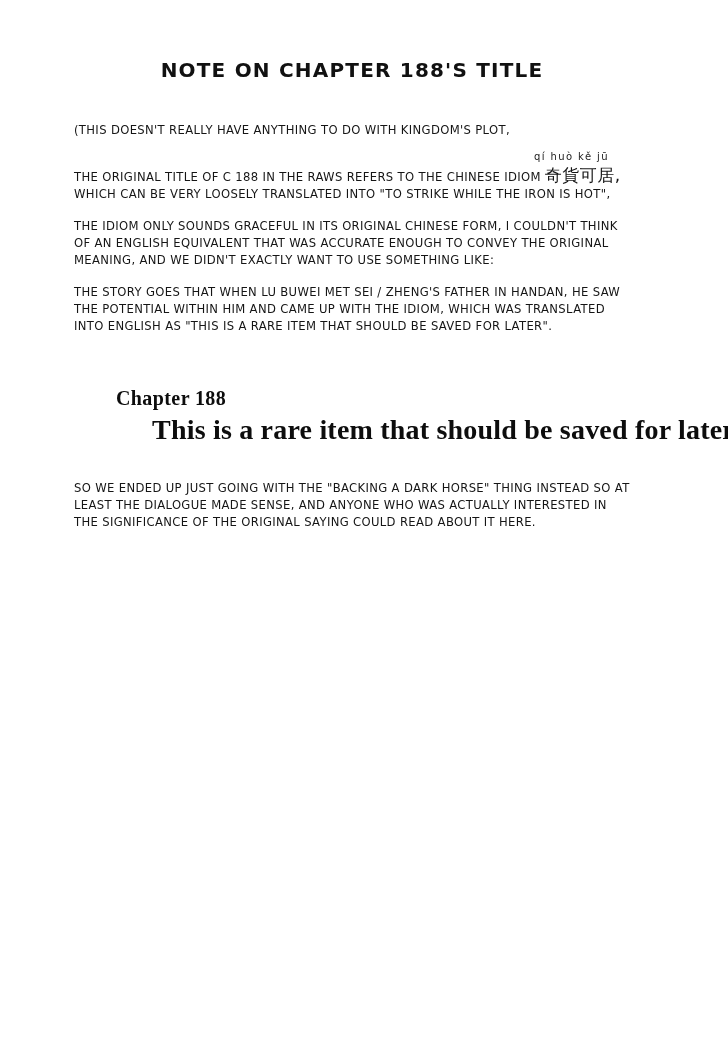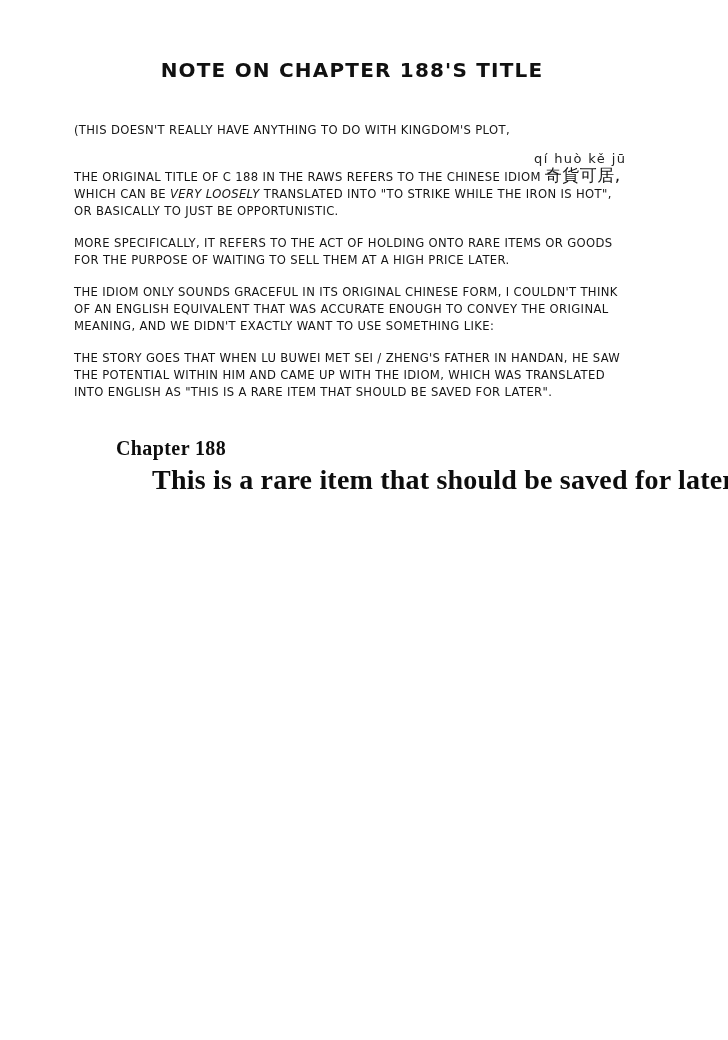--- a/index.html
+++ b/index.html
@@ -38,43 +38,42 @@
     letter-spacing: 0.35px;
     text-transform: uppercase;
     margin: 8px 0 15px 0;
     color: #151515;
     max-width: 582px;
   }
   .para.tight {
     margin-bottom: 13px;
   }
   .para .ital {
-    font-style: italic;
   }
   .pinyin-wrap {
     position: relative;
     margin-top: 28px;
   }
   .pinyin {
     position: absolute;
     top: -16px;
     left: 460px;
     font-family: "DejaVu Sans", sans-serif;
-    font-size: 13px;
+    font-size: 10px;
     letter-spacing: 1.4px;
     color: #222222;
     text-transform: none;
   }
   .han {
     font-family: "DejaVu Sans", sans-serif;
     font-size: 17px;
     letter-spacing: 0.5px;
   }
   .chapter-block {
-    margin: 36px 0 34px 0;
+    margin: 52px 0 34px 0;
     padding-left: 42px;
   }
   .chapter-label {
     font-family: "Liberation Serif", serif;
     font-weight: bold;
     font-size: 20px;
     letter-spacing: 0.4px;
     color: #0d0d0d;
     margin: 0 0 4px 0;
   }
@@ -100,31 +99,30 @@
 
   <p class="para tight">
     <span>(THIS DOESN'T REALLY HAVE ANYTHING TO DO WITH KINGDOM'S PLOT,</span><br>
   </p>
 
   <div class="pinyin-wrap">
     <span class="pinyin">qí huò kě jū</span>
     <p class="para">
       <span>THE ORIGINAL TITLE OF C 188 IN THE RAWS REFERS TO THE CHINESE IDIOM </span><span class="han">奇貨可居,</span><br>
       <span>WHICH CAN BE </span><span class="ital">VERY LOOSELY</span><span> TRANSLATED INTO "TO STRIKE WHILE THE IRON IS HOT",</span><br>
-      <span>OR BASICALLY TO JUST BE OPPORTUNISTIC.</span>
     </p>
   </div>
 
-  <p class="para">MORE SPECIFICALLY, IT REFERS TO THE ACT OF HOLDING ONTO RARE ITEMS OR GOODS FOR THE PURPOSE OF WAITING TO SELL THEM AT A HIGH PRICE LATER.</p>
 
 
   <p class="para">THE IDIOM ONLY SOUNDS GRACEFUL IN ITS ORIGINAL CHINESE FORM, I COULDN'T THINK OF AN ENGLISH EQUIVALENT THAT WAS ACCURATE ENOUGH TO CONVEY THE ORIGINAL MEANING, AND WE DIDN'T EXACTLY WANT TO USE SOMETHING LIKE:</p>
 
   <p class="para">THE STORY GOES THAT WHEN LU BUWEI MET SEI / ZHENG'S FATHER IN HANDAN, HE SAW THE POTENTIAL WITHIN HIM AND CAME UP WITH THE IDIOM, WHICH WAS TRANSLATED INTO ENGLISH AS "THIS IS A RARE ITEM THAT SHOULD BE SAVED FOR LATER".</p>
 
   <div class="chapter-block">
     <div class="chapter-label">Chapter 188</div>
     <div class="chapter-headline">This is a rare item that should be saved for later</div>
   </div>
 
+  <p class="para">SO WE ENDED UP JUST GOING WITH THE "BACKING A DARK HORSE" THING INSTEAD SO AT LEAST THE DIALOGUE MADE SENSE, AND ANYONE WHO WAS ACTUALLY INTERESTED IN THE SIGNIFICANCE OF THE ORIGINAL SAYING COULD READ ABOUT IT HERE.</p>
 
   <div class="spacer-bottom"></div>
 </div>
 
 </body></html>

